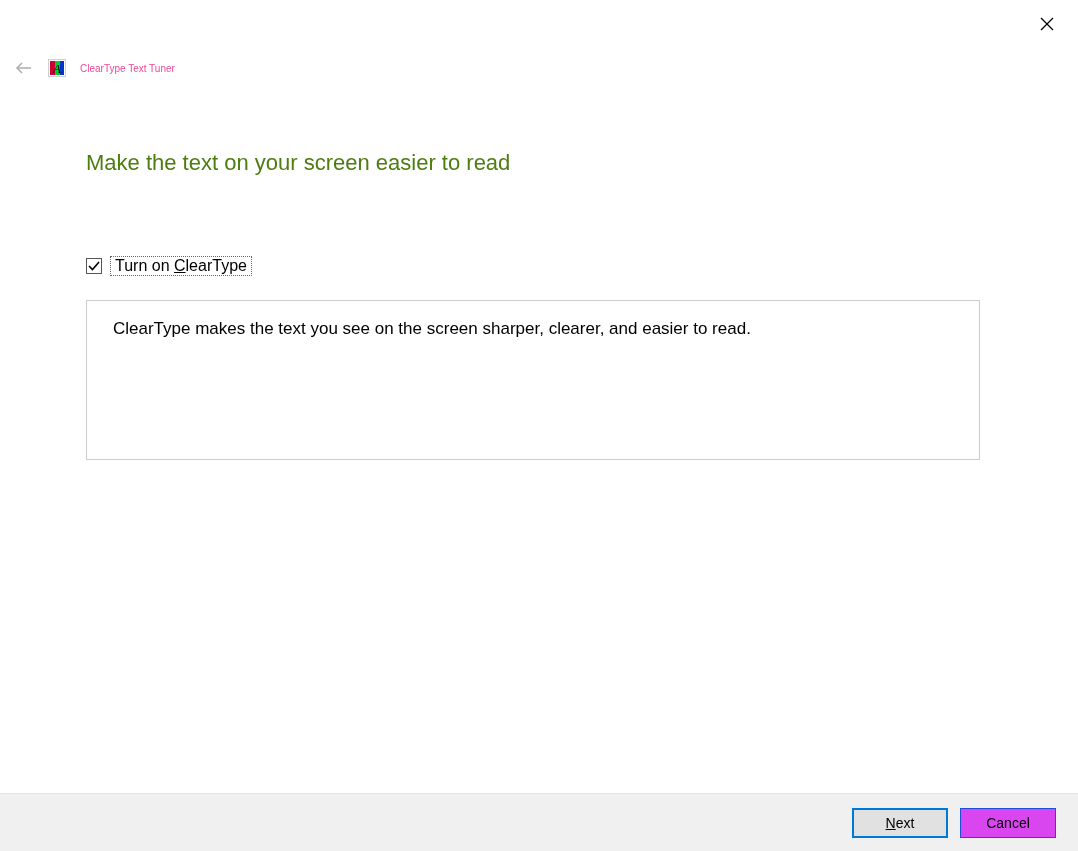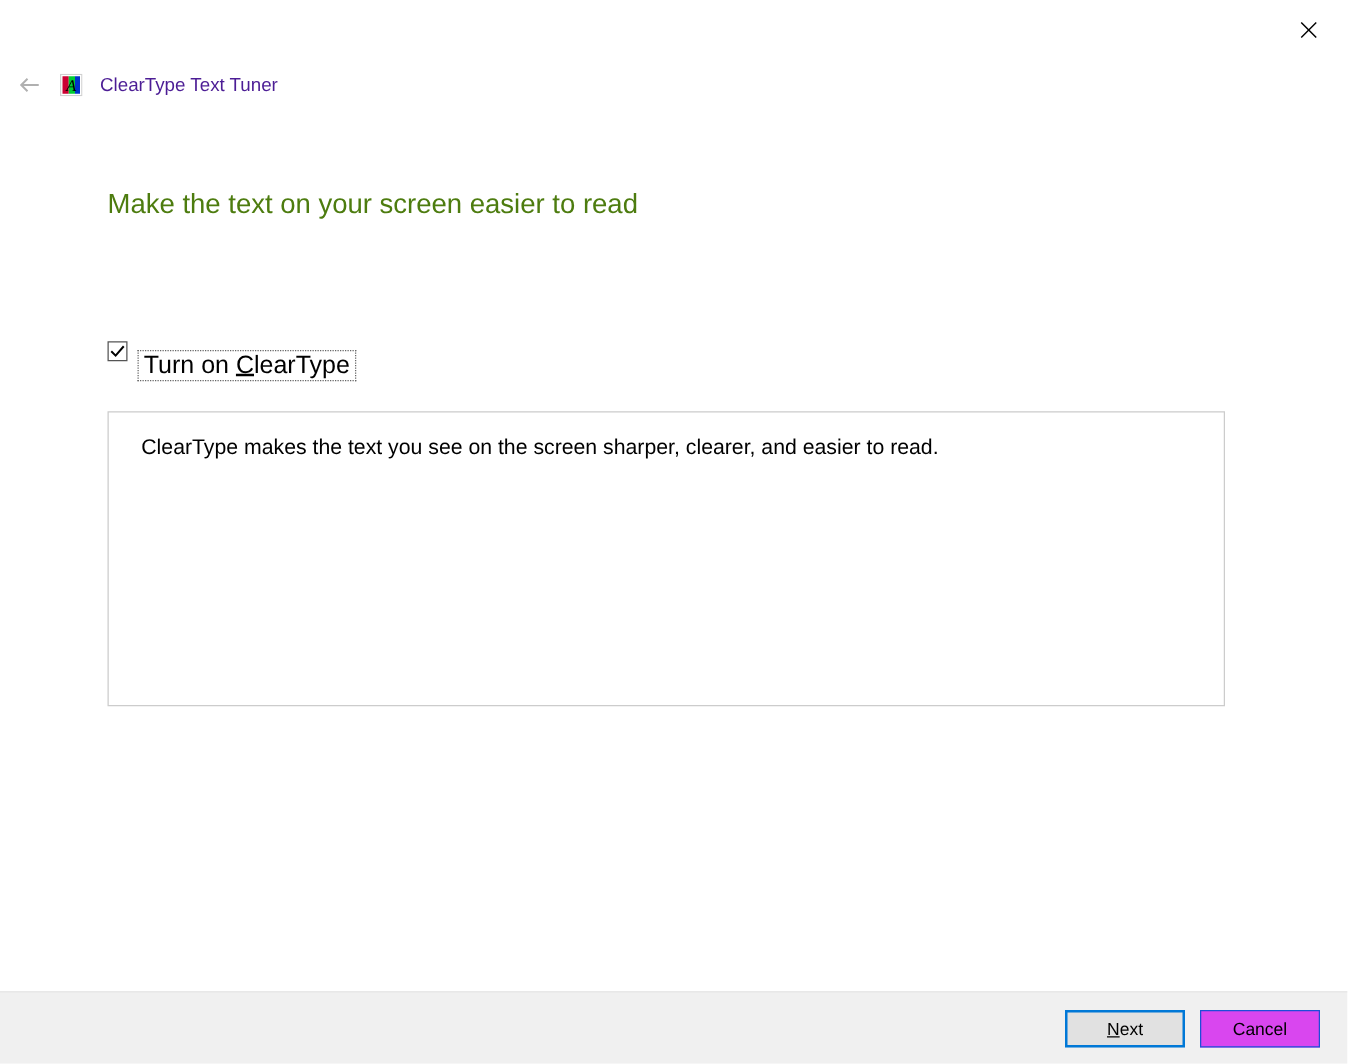--- a/index.html
+++ b/index.html
@@ -46,22 +46,22 @@
       width: 20px; height: 20px;
       display: flex; align-items: center; justify-content: center;
       cursor: default;
       color: #b0b0b0;
     }
     .app-icon {
       width: 18px; height: 18px;
       display: inline-block;
     }
     .app-title {
-      font-size: 15px;
-      color: #4c1d95;
+      font-size: 10px;
+      color: #ec4899;
     }
 
     .content {
       position: absolute;
       top: 150px;
       left: 86px;
       right: 98px;
       bottom: 70px;
     }
     .heading {
@@ -82,31 +82,30 @@
       display: inline-flex;
       align-items: center;
       justify-content: center;
       font-size: 13px;
       line-height: 1;
       cursor: pointer;
       background: #fff;
     }
     .chk svg { width: 12px; height: 12px; }
     .chk-label {
-      font-size: 20px;
+      font-size: 16px;
       border: 1px dotted #666;
       padding: 0 4px;
-      margin-top: 24px;
     }
     .underline-key { text-decoration: underline; }
 
     .desc-box {
       border: 1px solid #ccc;
       padding: 18px 26px;
-      height: 236px;
+      height: 160px;
       font-size: 17px;
       color: #000;
     }
 
     .button-bar {
       position: absolute;
       left: 0; right: 0; bottom: 0;
       height: 58px;
       background: #f0f0f0;
       border-top: 1px solid #e5e5e5;

